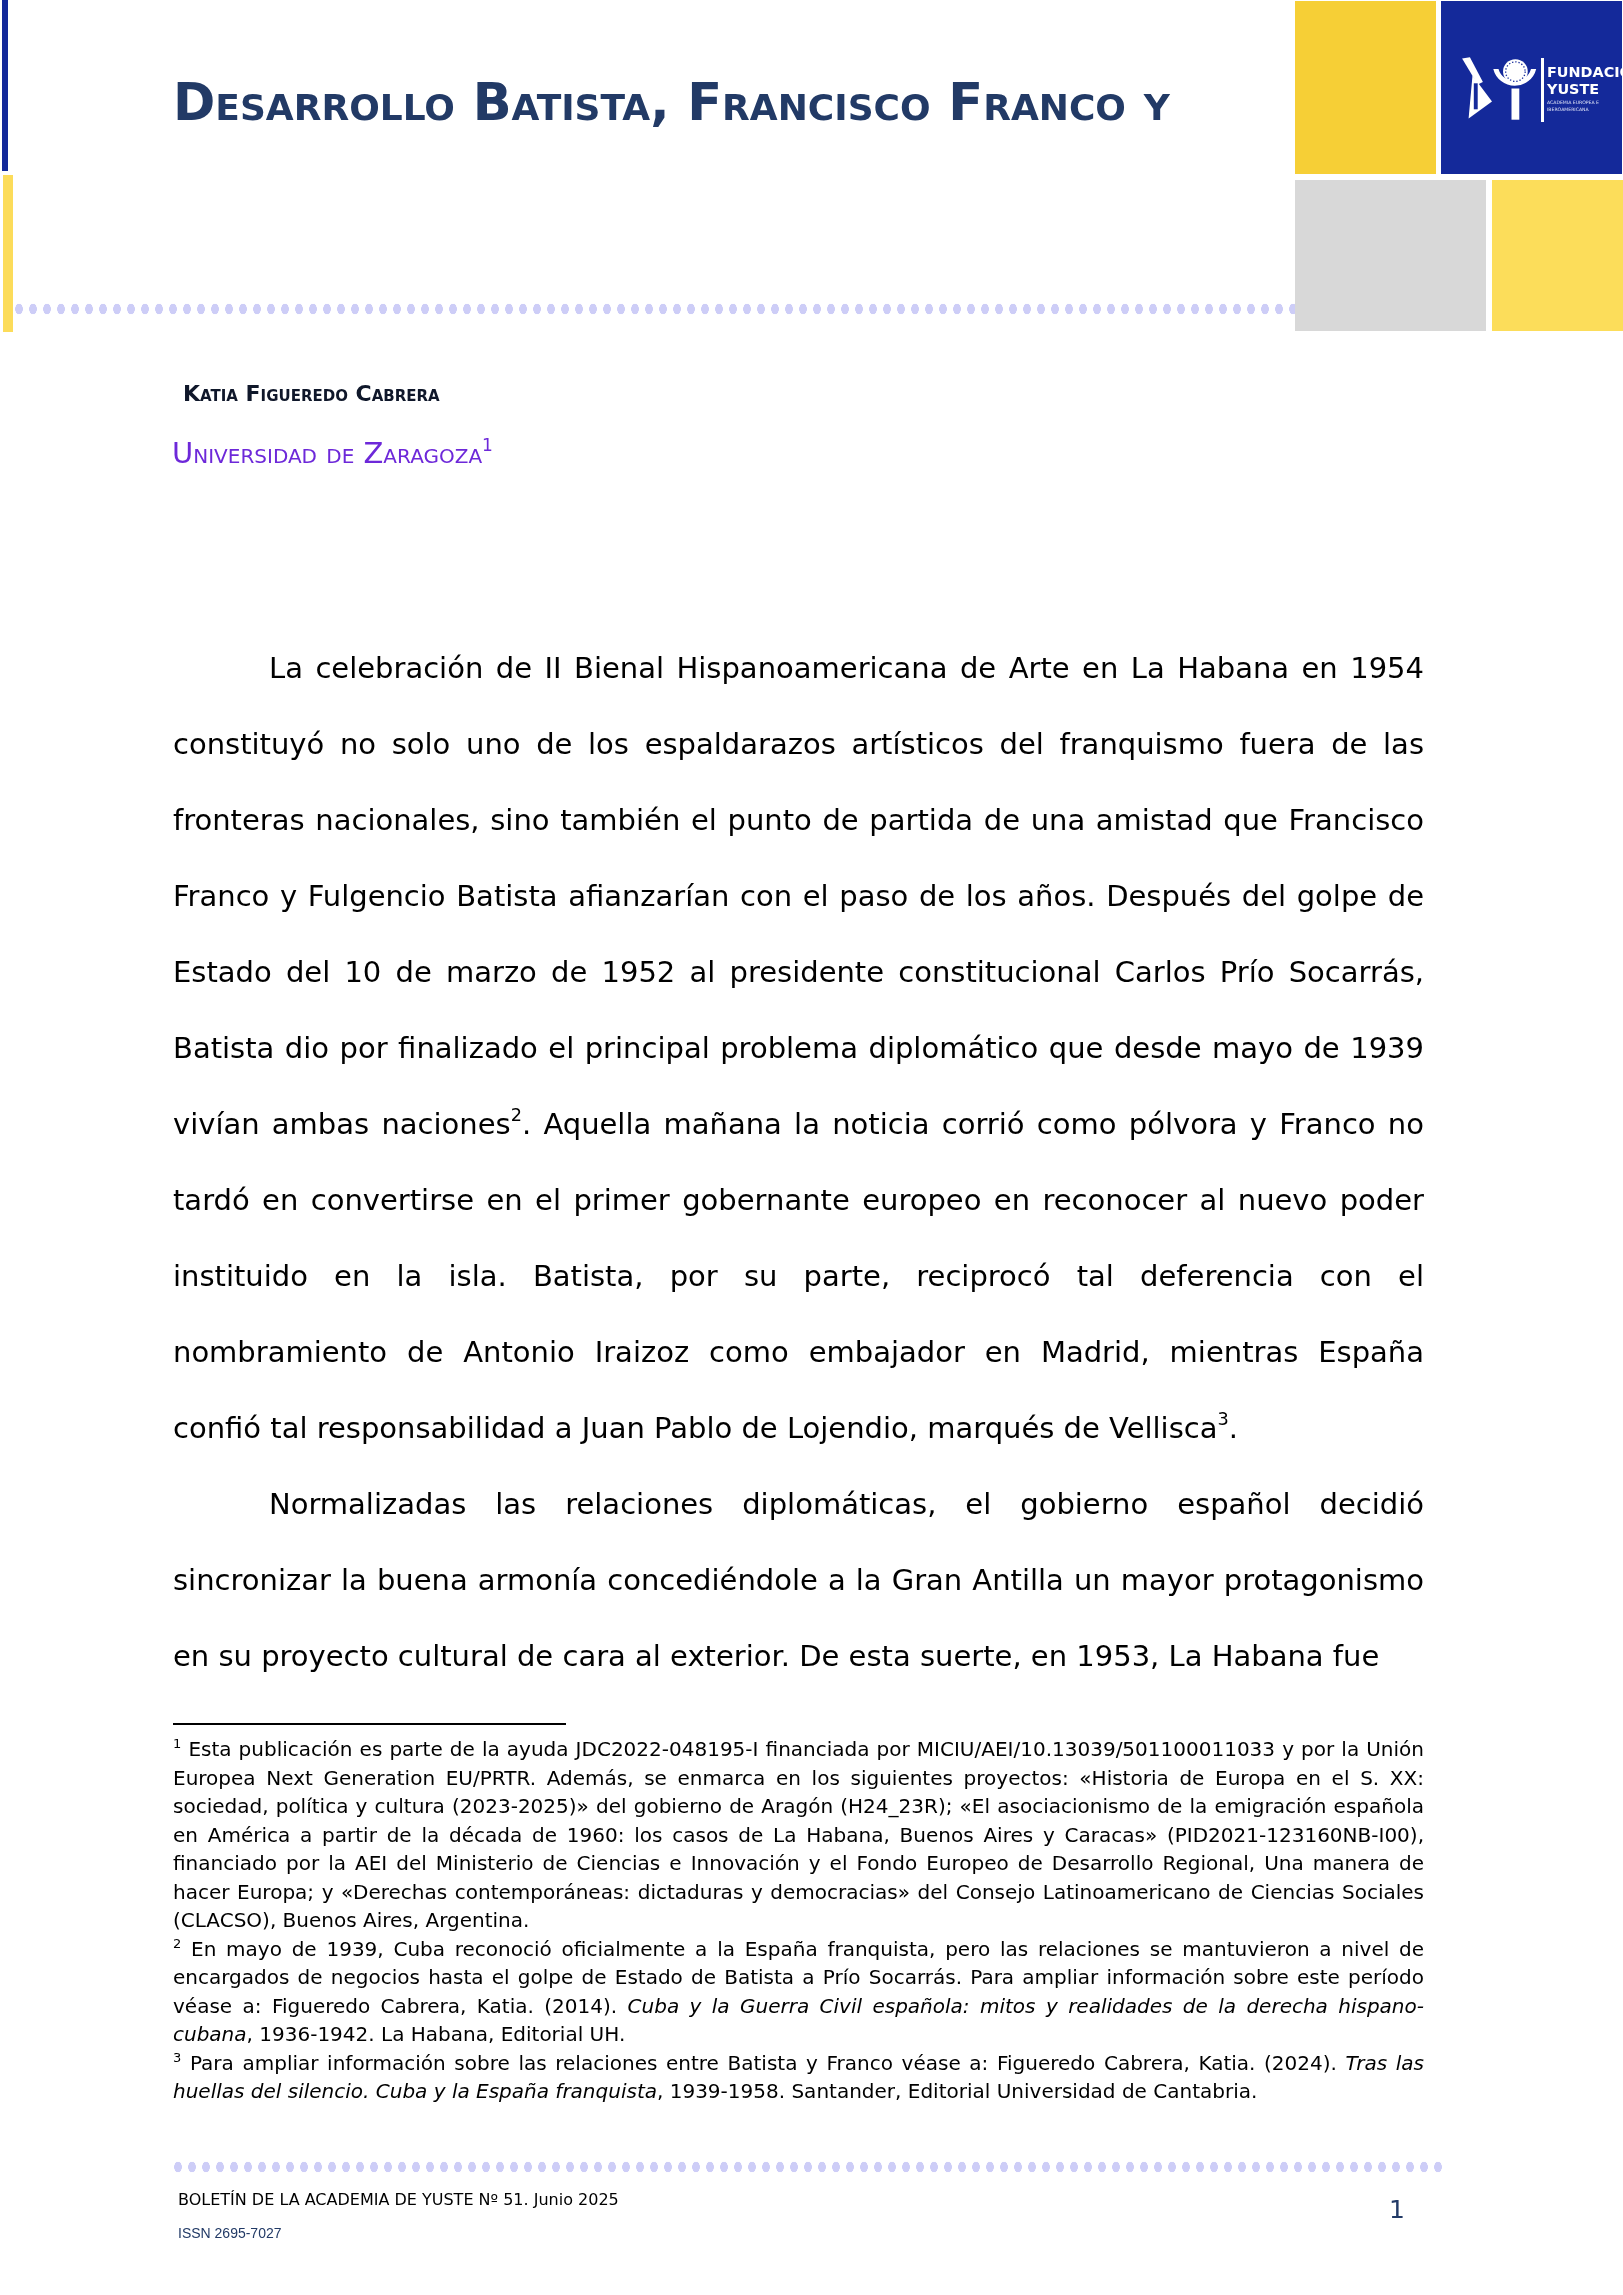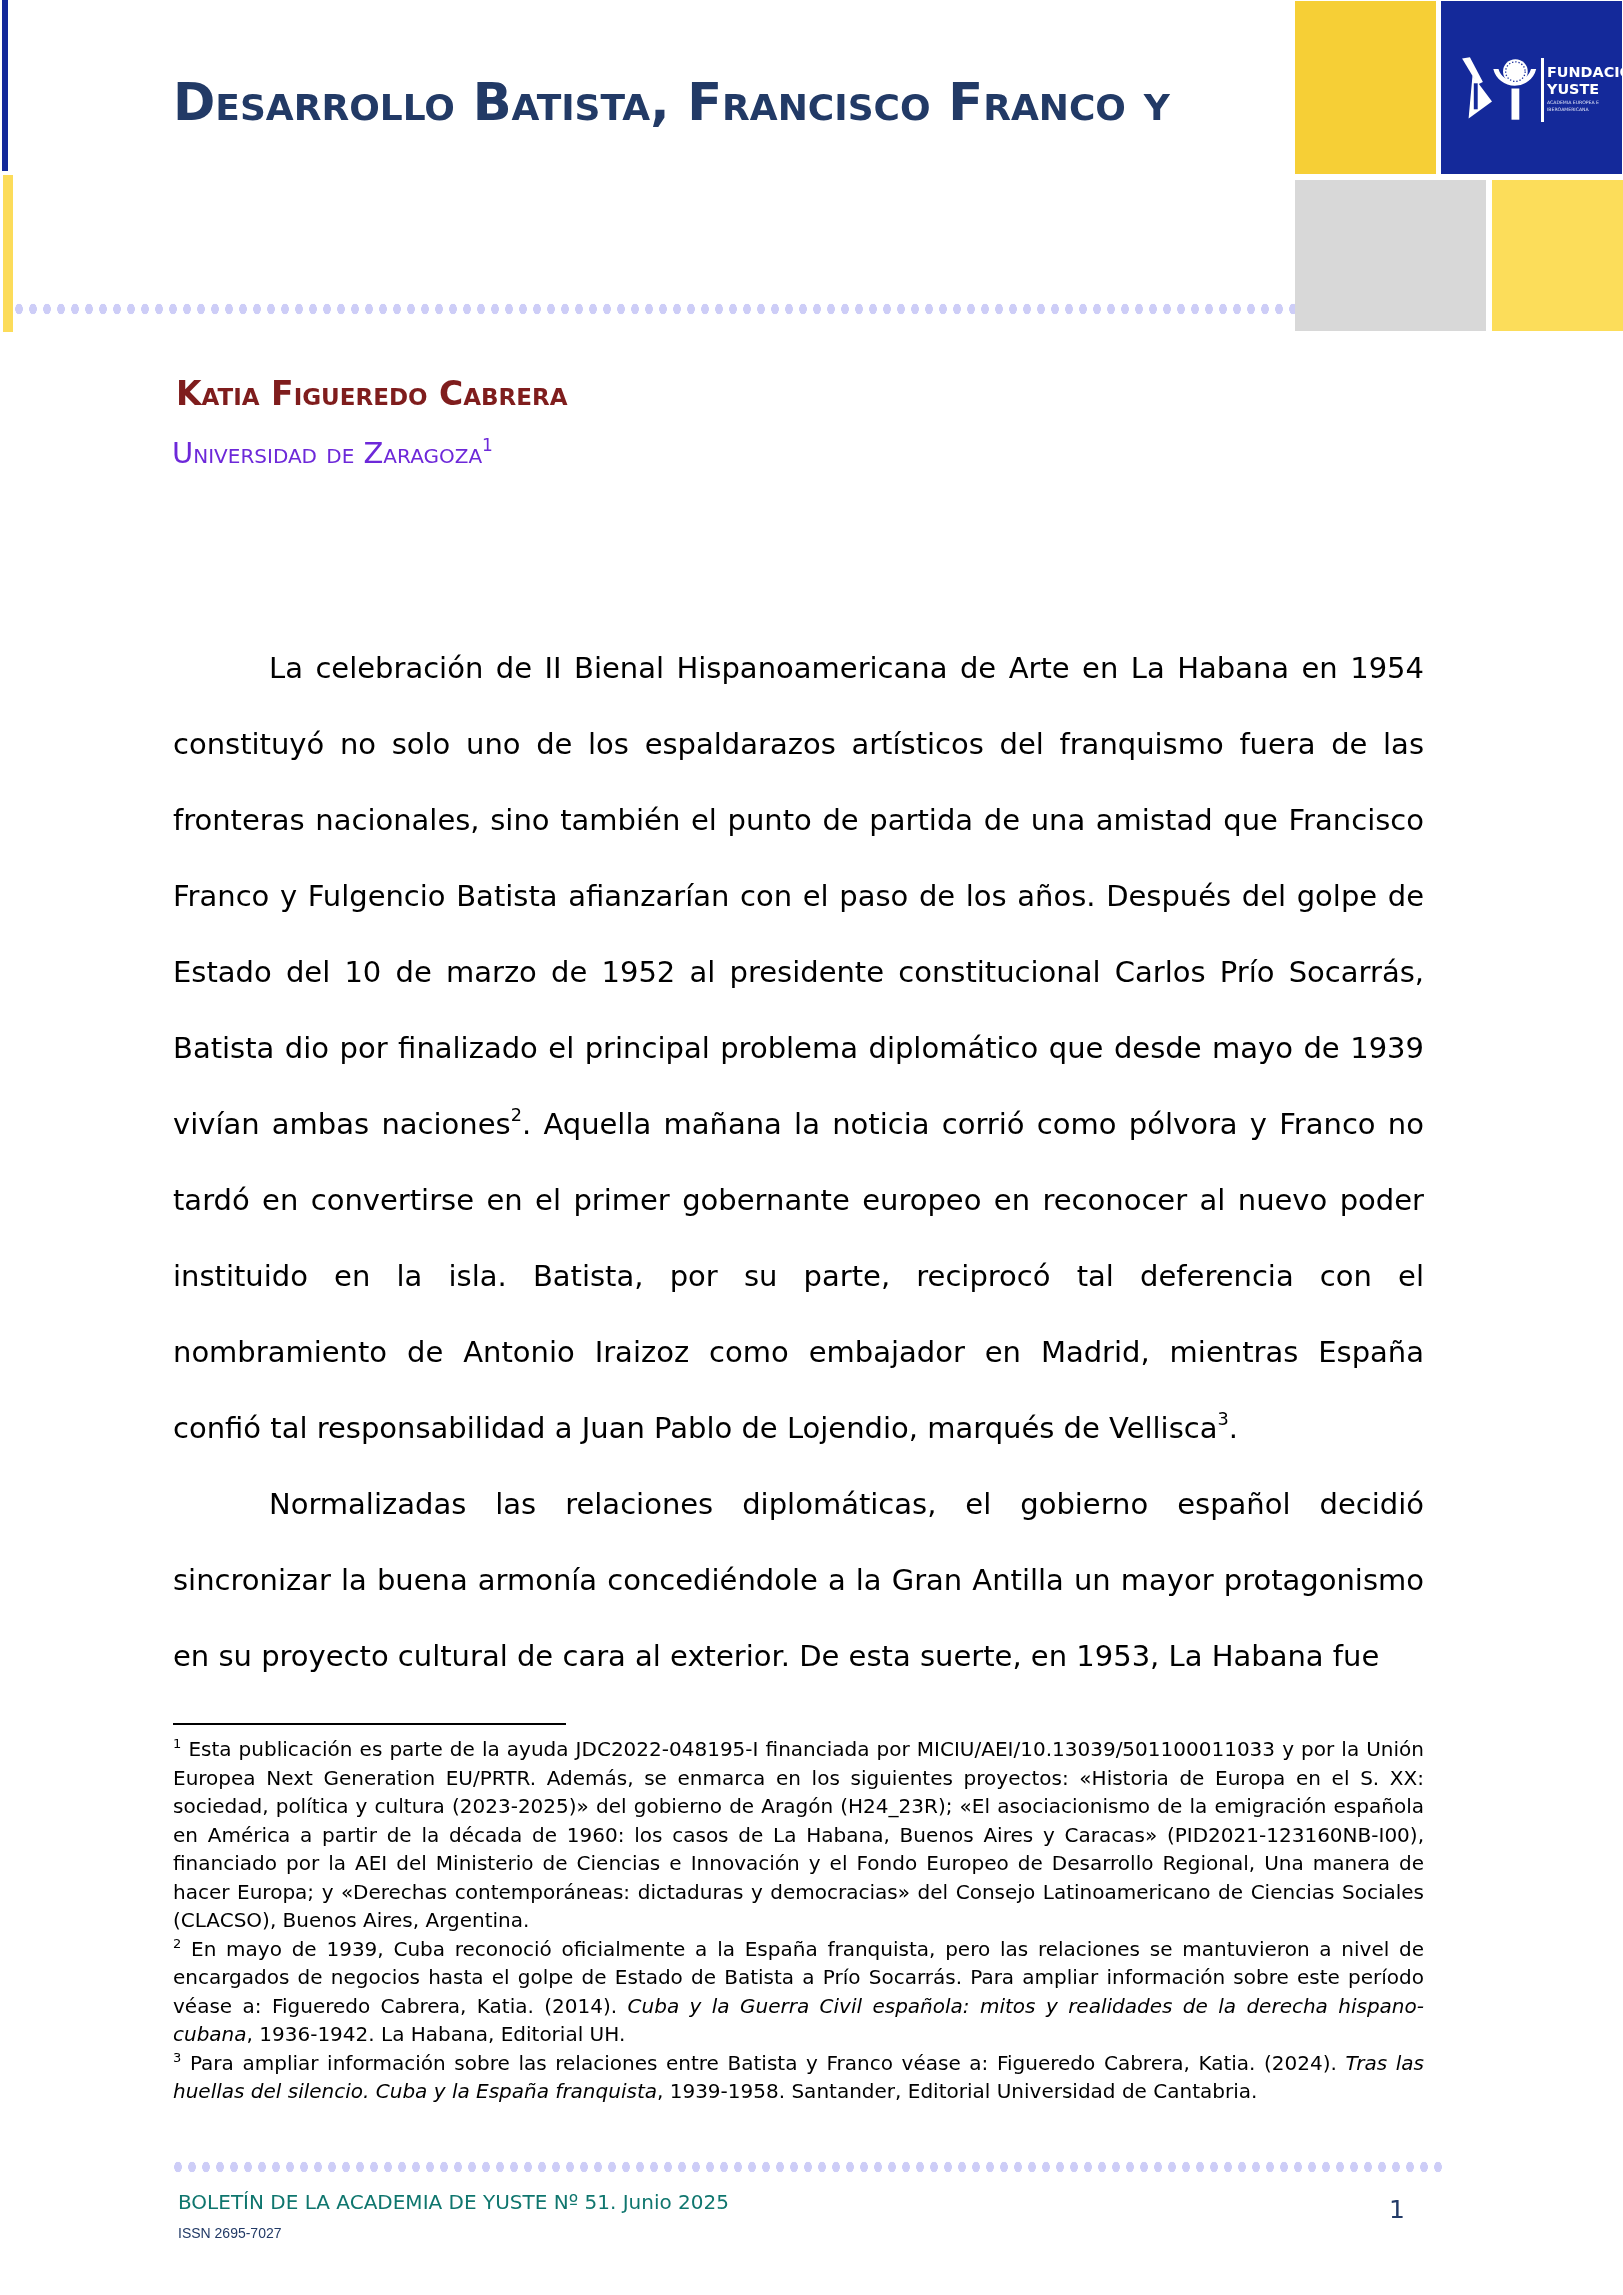--- a/index.html
+++ b/index.html
@@ -31,22 +31,22 @@
   .tile-gray { left: 0; top: 180px; width: 191px; height: 151px; background: #d8d8d8; }
   .tile-yellow2 { left: 197px; top: 180px; width: 132px; height: 151px; background: #fcdd5a; }
   .logo-emblem { position: absolute; left: 164px; top: 56px; width: 79px; height: 65px; }
   .logo-divider { position: absolute; left: 246px; top: 58px; width: 2.6px; height: 64px; background: #fff; }
   .logo-text-main { position: absolute; left: 252px; top: 64px; color: #fff; font-weight: bold;
                     font-size: 14.4px; line-height: 17px; font-family: "DejaVu Sans", sans-serif; }
   .logo-text-sub { position: absolute; left: 252px; top: 100px; color: #dfe3f7;
                    font-size: 4.6px; line-height: 6.5px; font-family: "DejaVu Sans", sans-serif; }
 
   
-  .author { position: absolute; left: 172px; top: 370px; margin: 4px; color: #7f1d1d; font-weight: bold;
-            font-size: 33px; font-variant: small-caps; font-family: "DejaVu Sans", sans-serif; }
+  .author { position: absolute; left: 172px; top: 370px; margin: 11px; color: #0f172a; font-weight: bold;
+            font-size: 22px; font-variant: small-caps; font-family: "DejaVu Sans", sans-serif; }
   .affil { position: absolute; left: 172px; top: 435px; margin: 0; color: #6d28d9;
            font-size: 29px; font-variant: small-caps; font-family: "DejaVu Sans", sans-serif; }
   .affil sup { font-size: 17px; vertical-align: 11.8px; }
 
   
   .body-text { position: absolute; left: 173px; top: 630px; width: 1251px;
                font-family: "DejaVu Sans", sans-serif; font-size: 29px; line-height: 76px;
                text-align: justify; color: #000; }
   .body-text p { margin: 0; text-indent: 96px; }
   .body-text sup { font-size: 17.7px; line-height: 0; vertical-align: 13px; }
@@ -55,22 +55,22 @@
   .fn-rule { position: absolute; left: 173px; top: 1723px; width: 393px; height: 2px; background: #000; }
 
   
   .footnotes { position: absolute; left: 173px; top: 1735px; width: 1251px;
                font-family: "DejaVu Sans", sans-serif; font-size: 20px; line-height: 28.5px;
                text-align: justify; color: #000; }
   .footnotes p { margin: 0; }
   .footnotes sup { font-size: 13px; line-height: 0; vertical-align: 7.9px; }
 
   
-  .footer-journal { position: absolute; left: 178px; top: 2190px; color: #0f766e;
-                    font-size: 20px; font-family: "DejaVu Sans", sans-serif; white-space: nowrap; }
+  .footer-journal { position: absolute; left: 178px; top: 2190px; color: #000000;
+                    font-size: 16px; font-family: "DejaVu Sans", sans-serif; white-space: nowrap; }
   .footer-issn { position: absolute; left: 178px; top: 2225px; color: #223a66;
                  font-size: 14px; font-family: Liberation Sans, sans-serif; }
   .page-number { position: absolute; left: 1389px; top: 2195px; color: #223a66;
                  font-size: 25px; font-family: "DejaVu Sans", sans-serif; }
 </style>
 </head>
 <body>
 
 <div class="vbar-blue"></div>
 <div class="vbar-yellow"></div>

